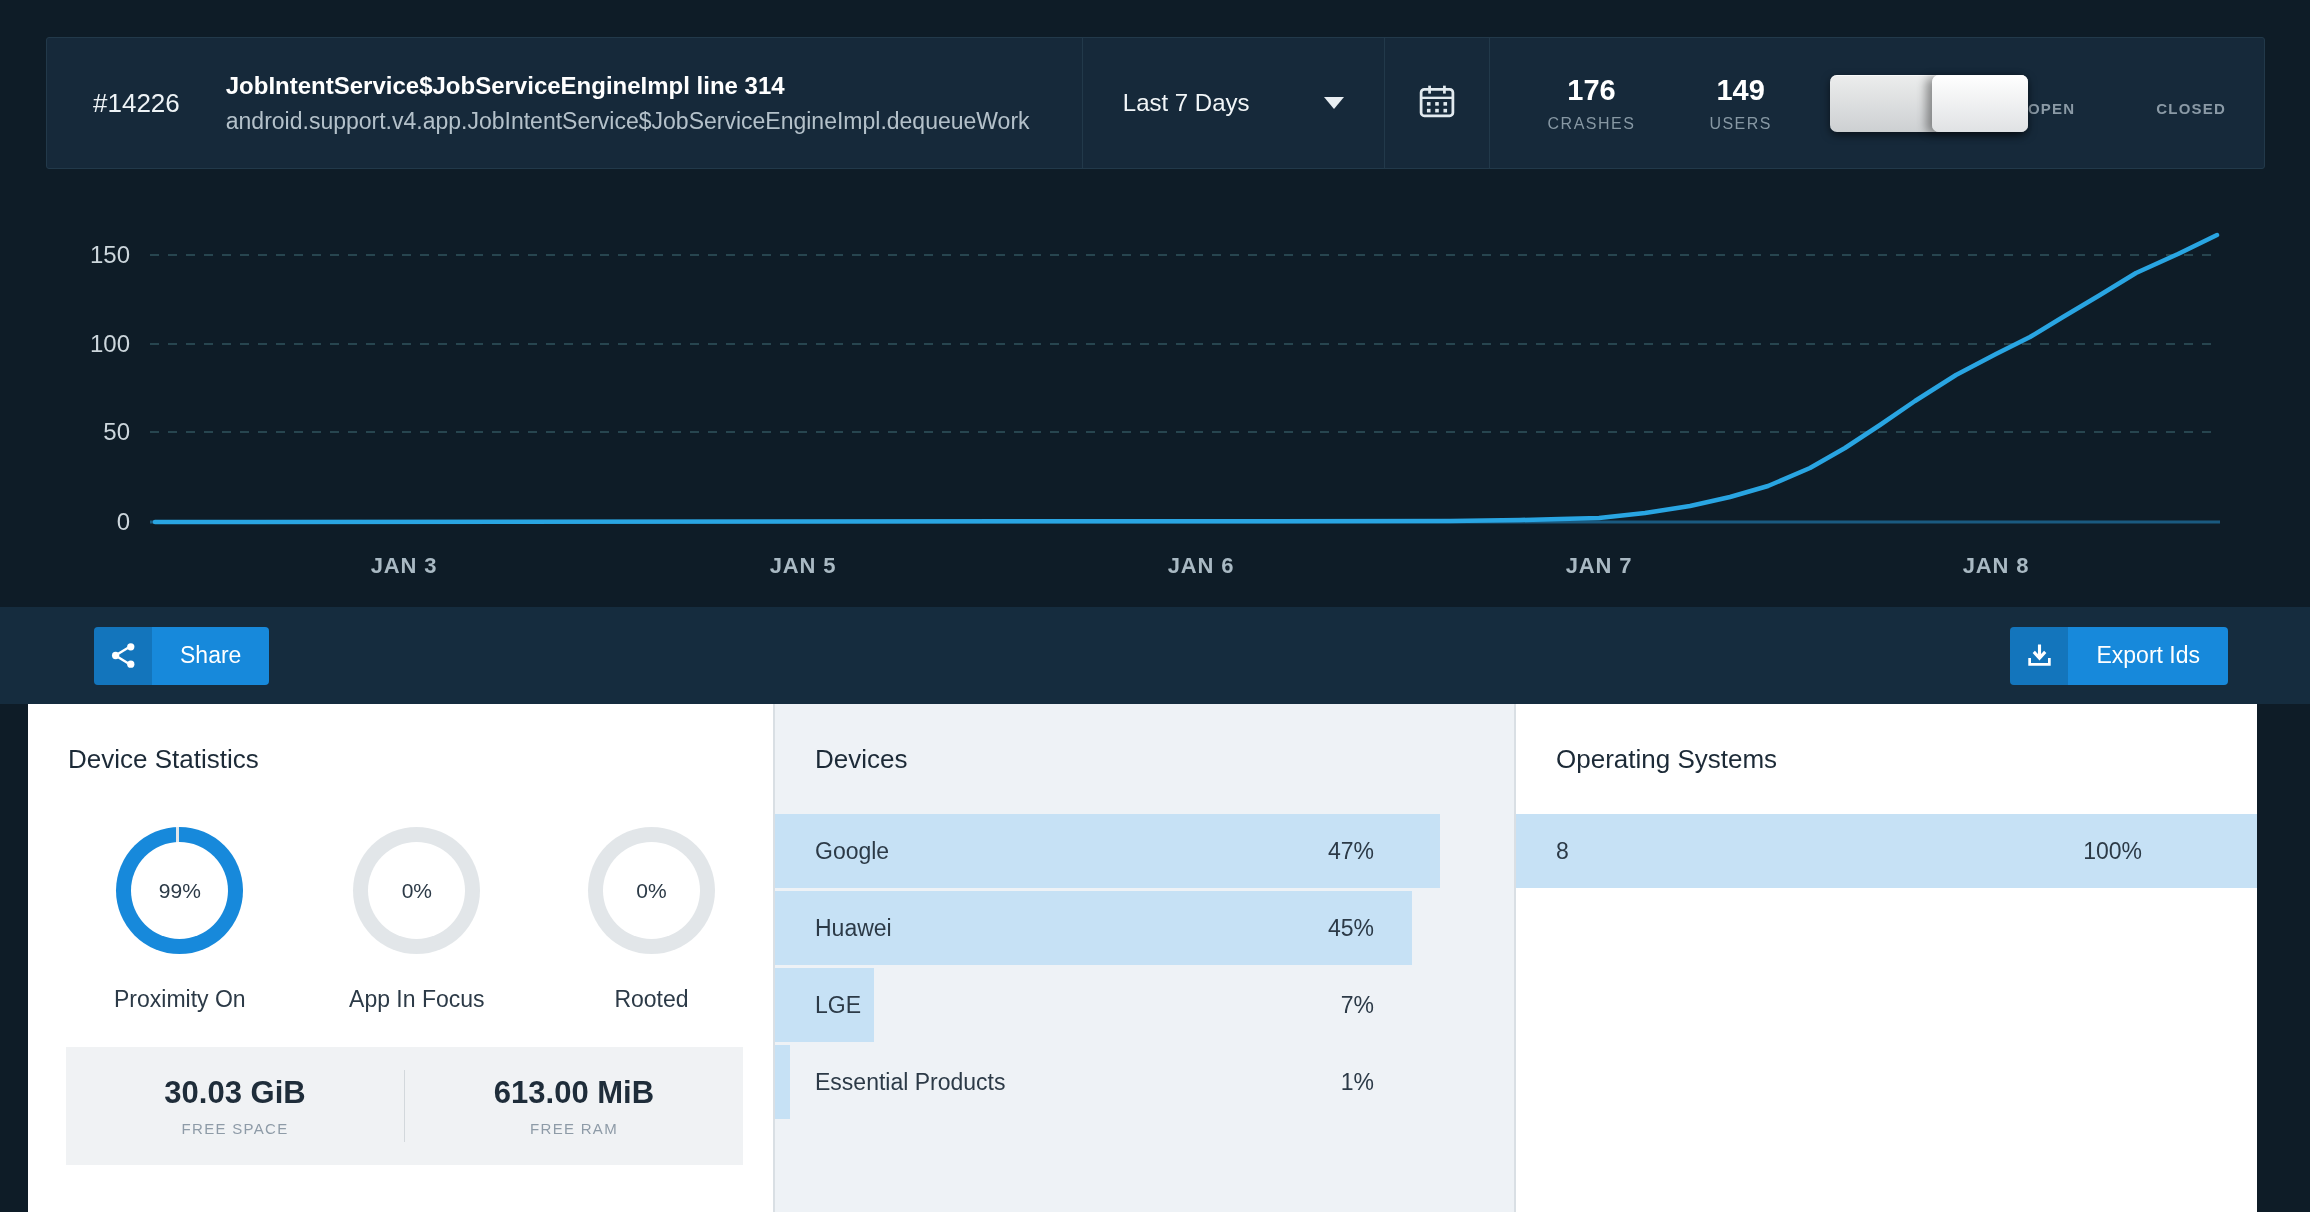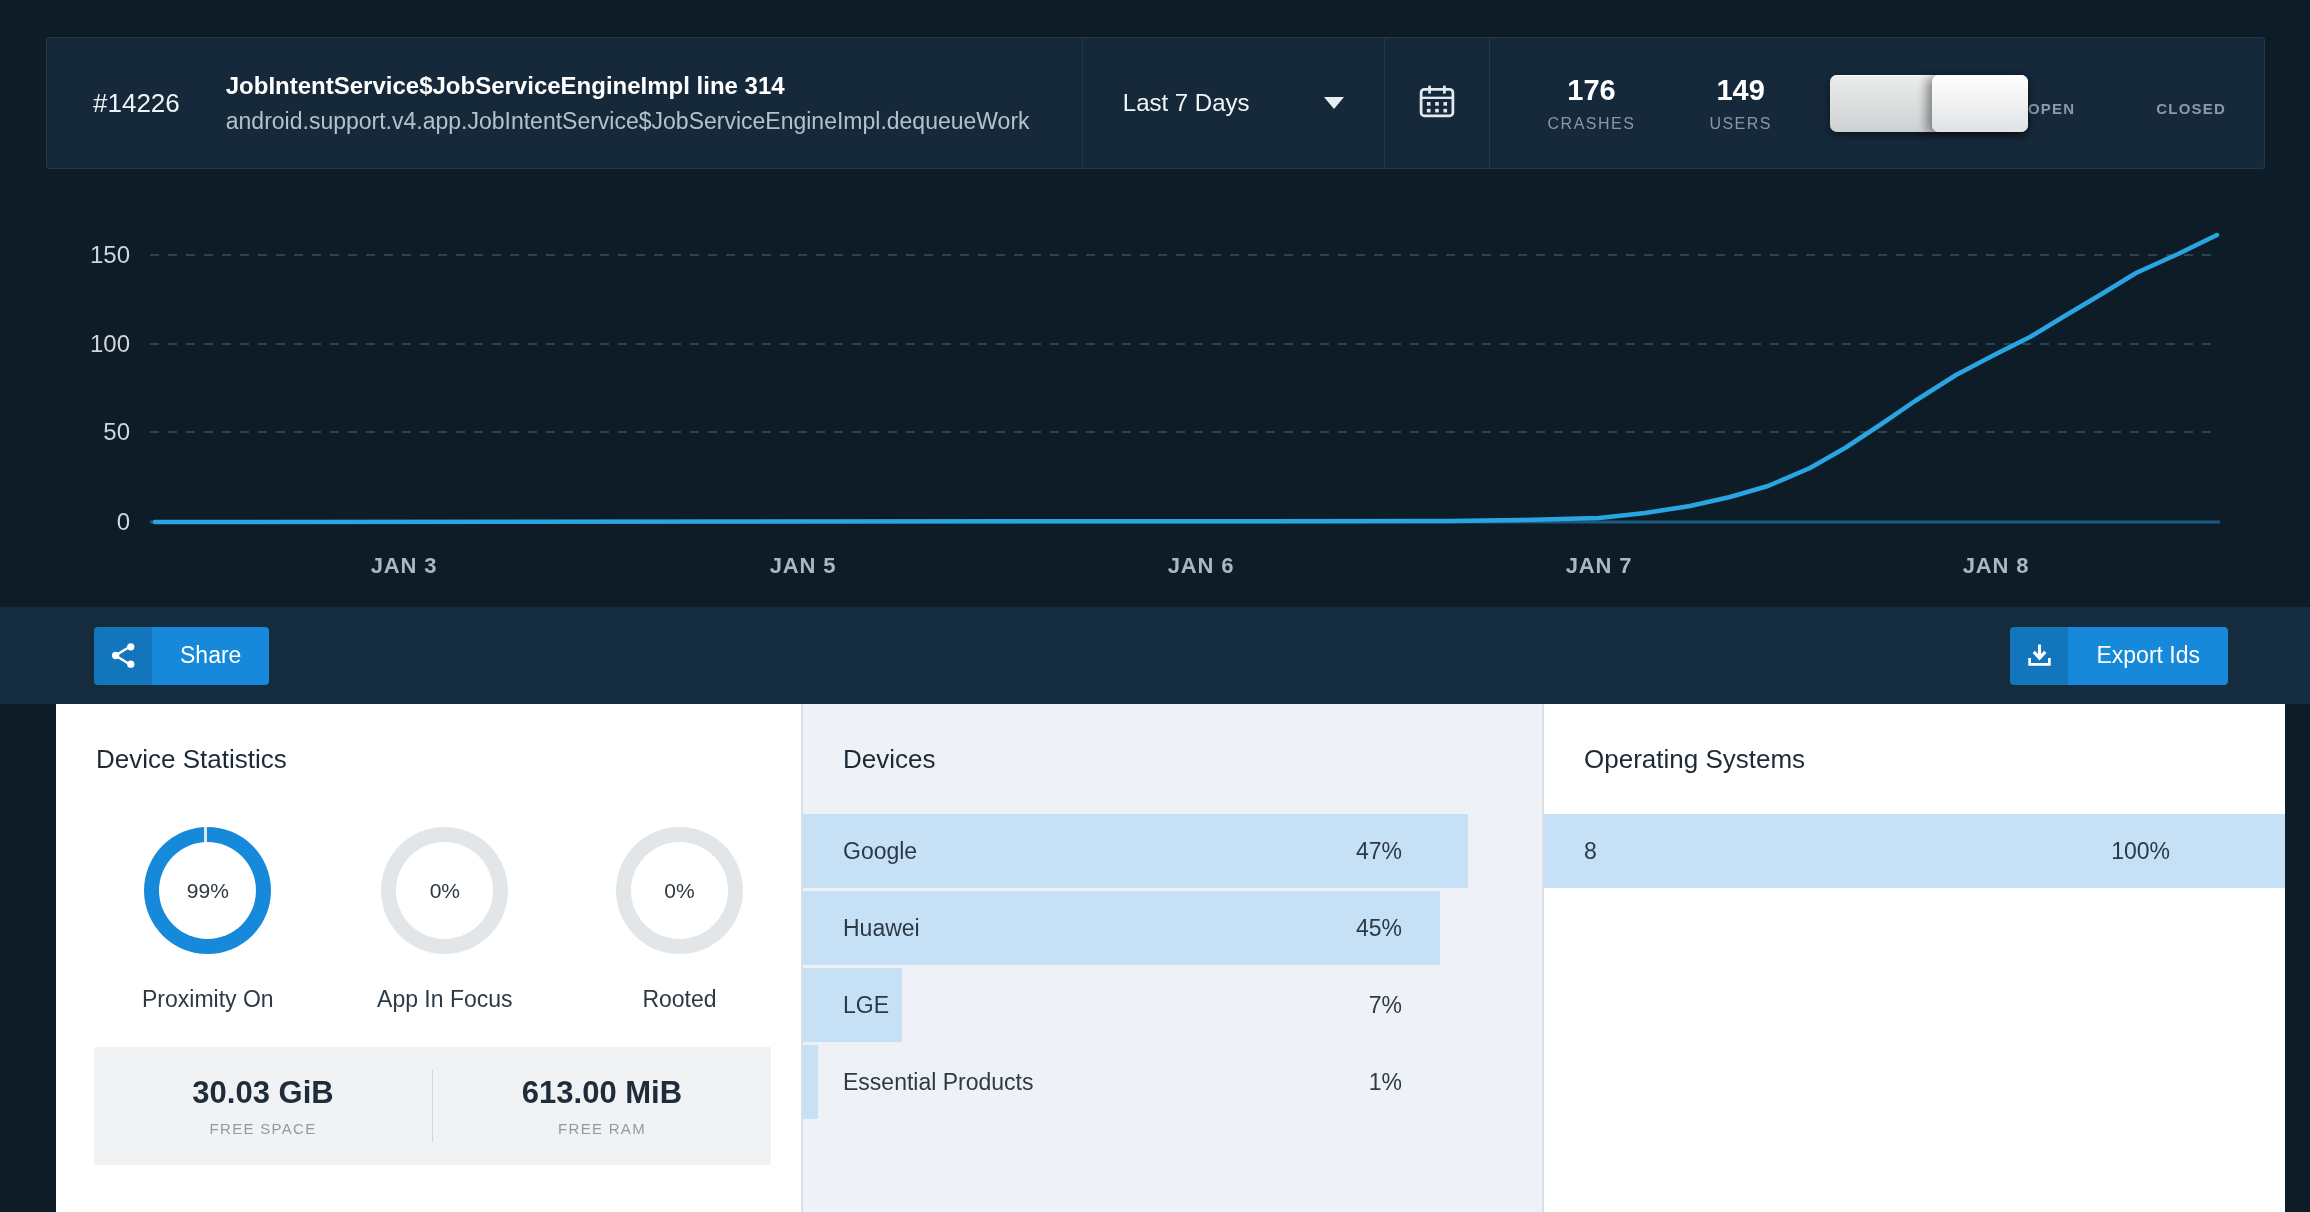--- a/index.html
+++ b/index.html
@@ -72,21 +72,21 @@
   .btn .icon-cell {
     width:58px; display:flex; align-items:center; justify-content:center;
     background:rgba(0,0,0,0.14);
   }
   .btn .btn-label {
     display:flex; align-items:center; padding:0 28px; font-size:23px; color:#ffffff;
   }
 
   
   .panels {
-    position:absolute; left:56px; top:704px; width:2229px; height:508px;
+    position:absolute; left:28px; top:704px; width:2229px; height:508px;
     display:flex; gap:2px; background:#d9dfe4;
   }
   .panel { height:100%; overflow:hidden; }
   .panel-1 { width:745px; background:#ffffff; }
   .panel-2 { width:739px; background:#eef2f6; }
   .panel-3 { width:741px; background:#ffffff; }
   .panel-title { margin:40px 0 0 40px; font-size:26px; font-weight:500; color:#1c2a37; }
 
   
   .donut-row { display:flex; justify-content:space-between; margin:52px 58px 0 86px; }

